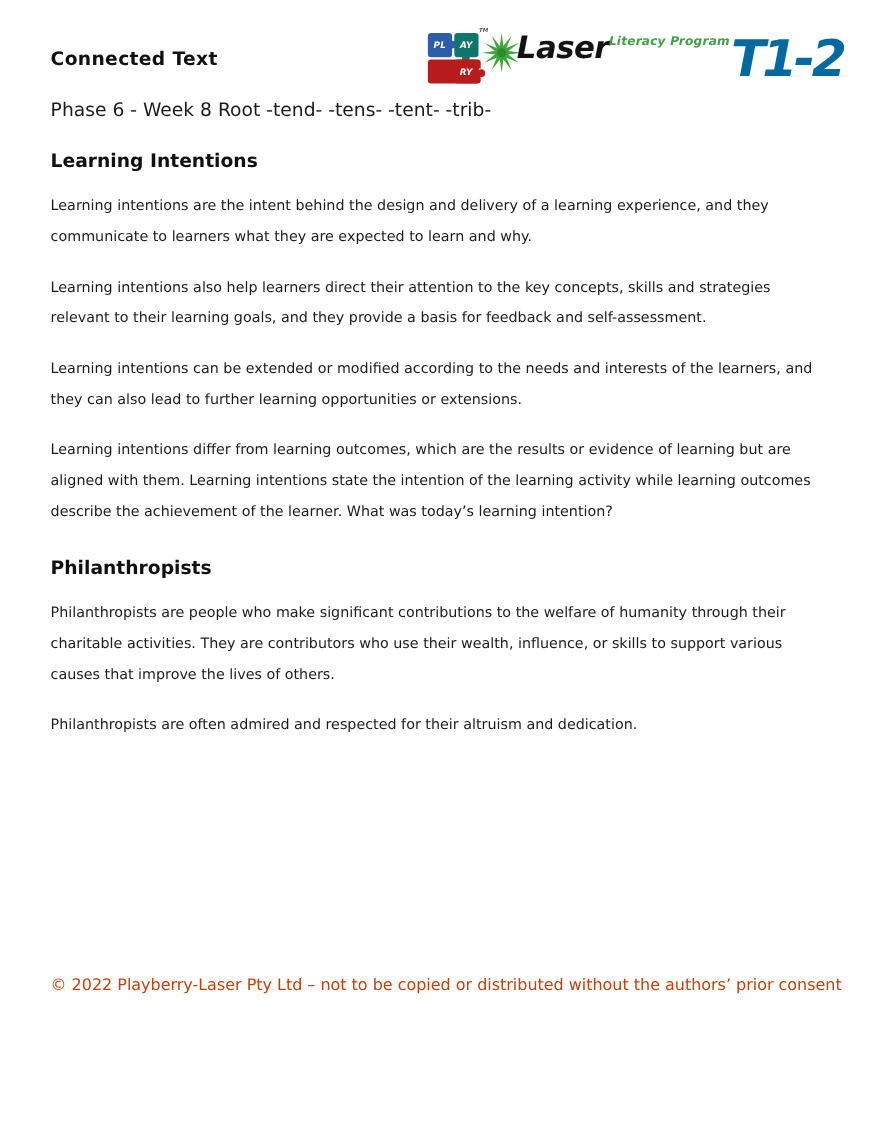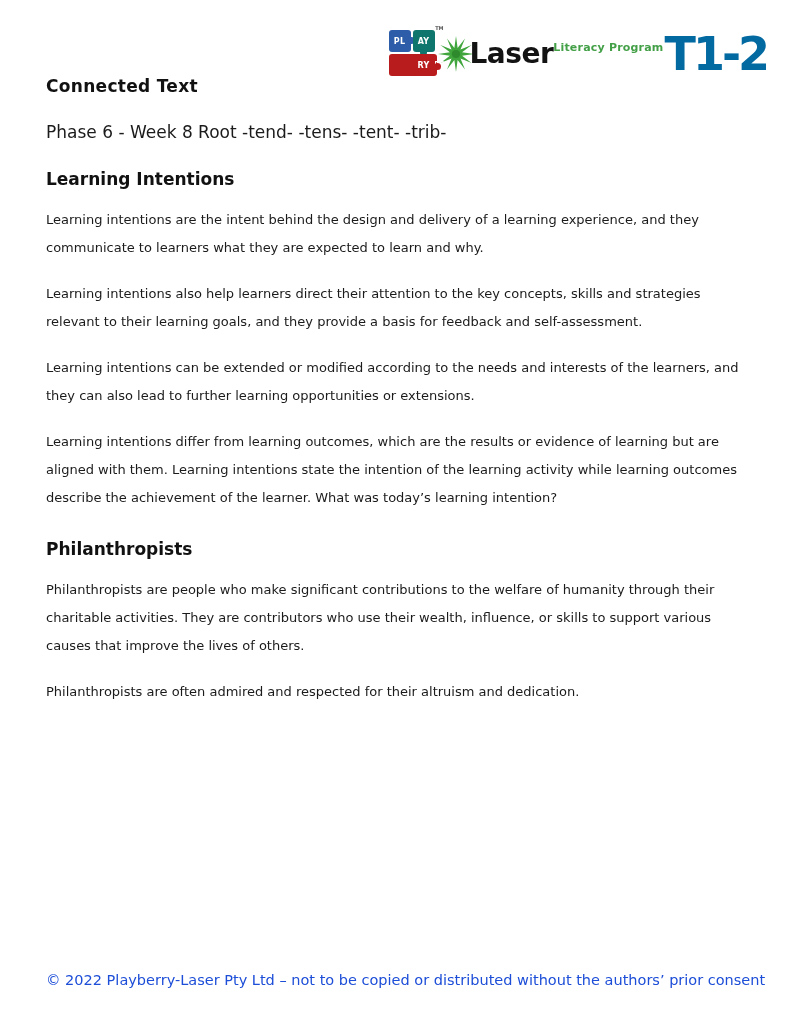--- a/index.html
+++ b/index.html
@@ -18,35 +18,34 @@
   .content {
     padding: 44px 46px 0 46px;
   }
 
   
   .doc-title {
     font-size: 17px;
     font-weight: 700;
     letter-spacing: 0.3px;
     color: #111111;
-    margin-top: 32px;
   }
   .doc-subtitle {
     margin-top: 26px;
     font-size: 17px;
     color: #1b1b1b;
   }
 
   
   .logo {
     position: absolute;
     top: 30px;
     right: 24px;
     display: flex;
-    align-items: center;
+    font-style: italic;
   }
   .puzzle {
     position: relative;
     width: 46px;
     height: 48px;
     display: grid;
     grid-template-columns: 22px 22px;
     grid-template-rows: 22px 22px;
     gap: 2px;
   }
@@ -139,23 +138,23 @@
     line-height: 28px;
     color: #1b1b1b;
     margin-bottom: 18px;
     max-width: 702px;
   }
 
   
   .page-footer {
     position: absolute;
     left: 46px;
-    top: 972px;
+    top: 888px;
     font-size: 14.5px;
-    color: #1d4ed8;
+    color: #c2410c;
   }
 </style>
 </head>
 <body>
 
 <div class="page">
 
   <div class="logo">
     <div class="puzzle">
       <div class="piece piece-pl">

